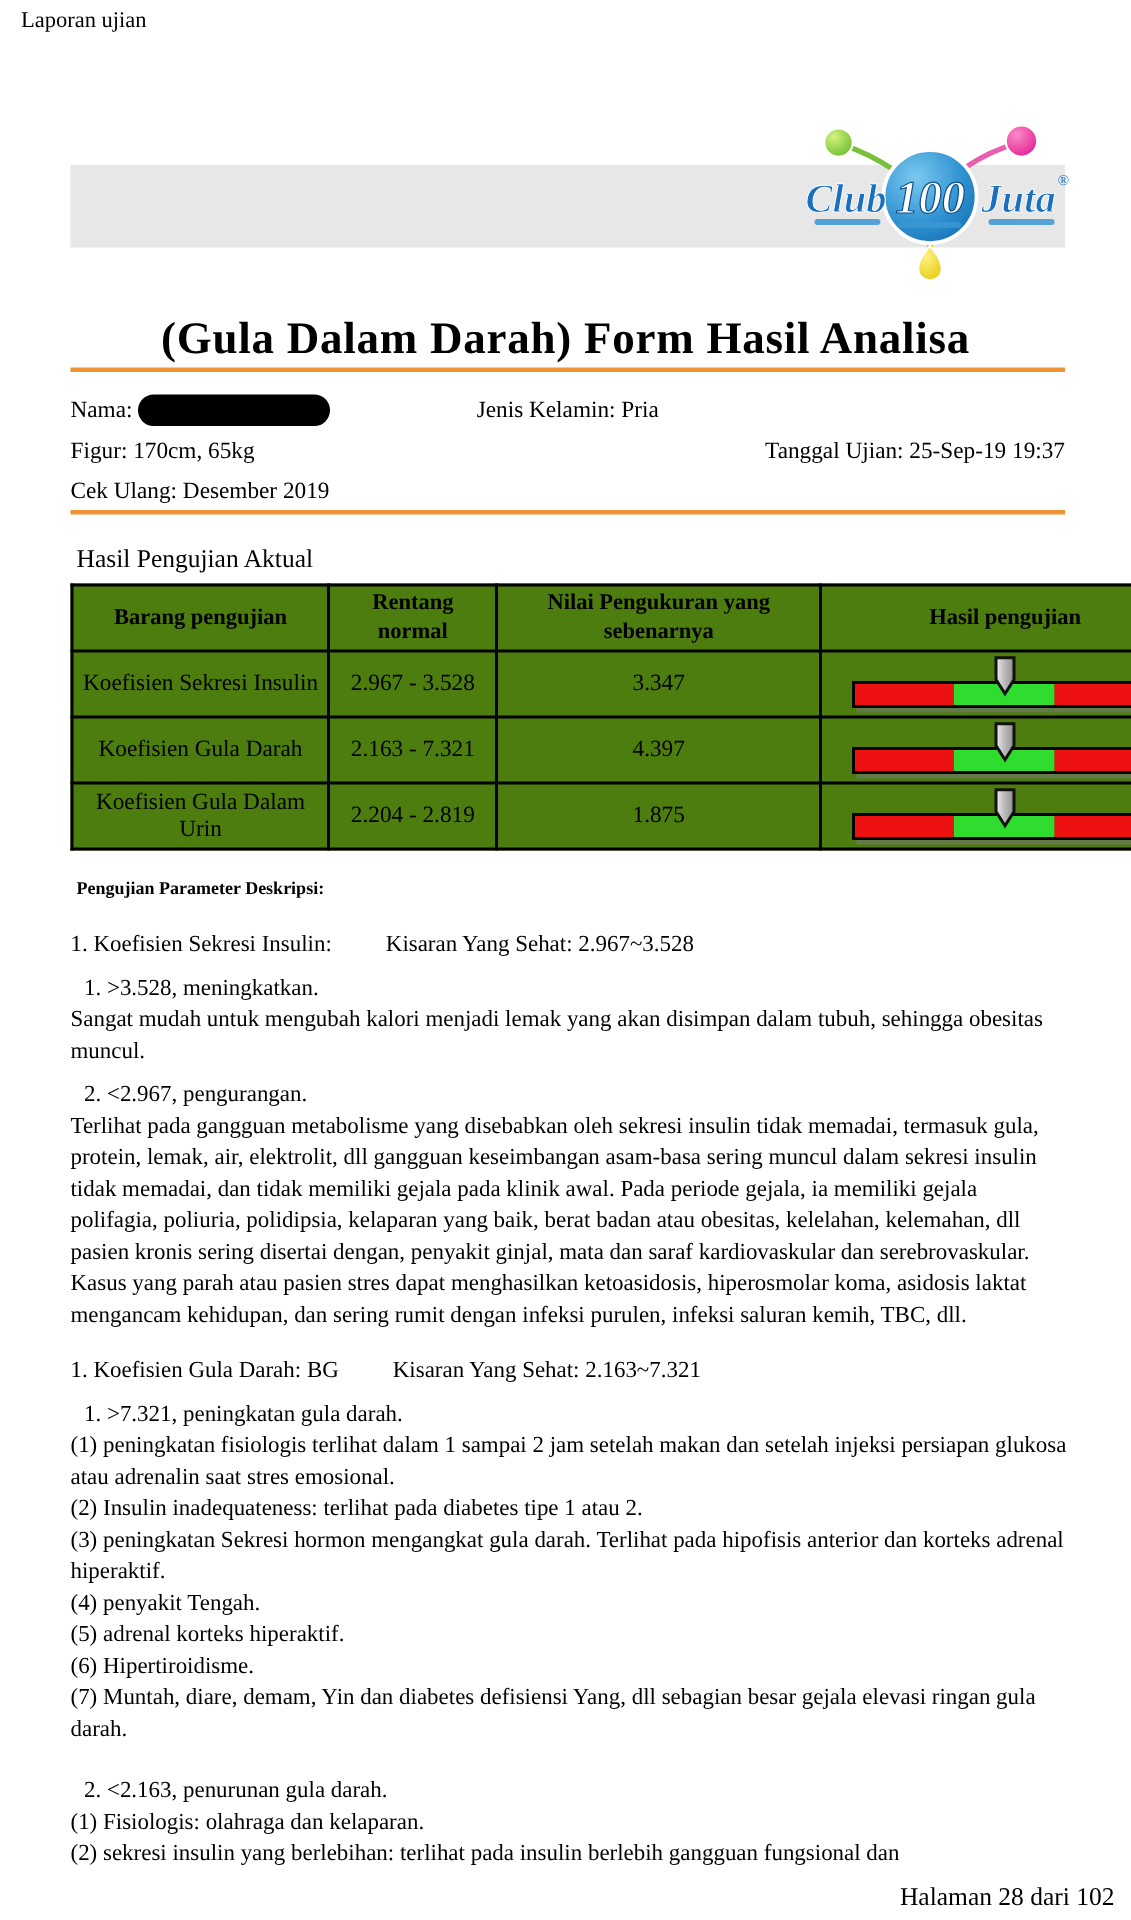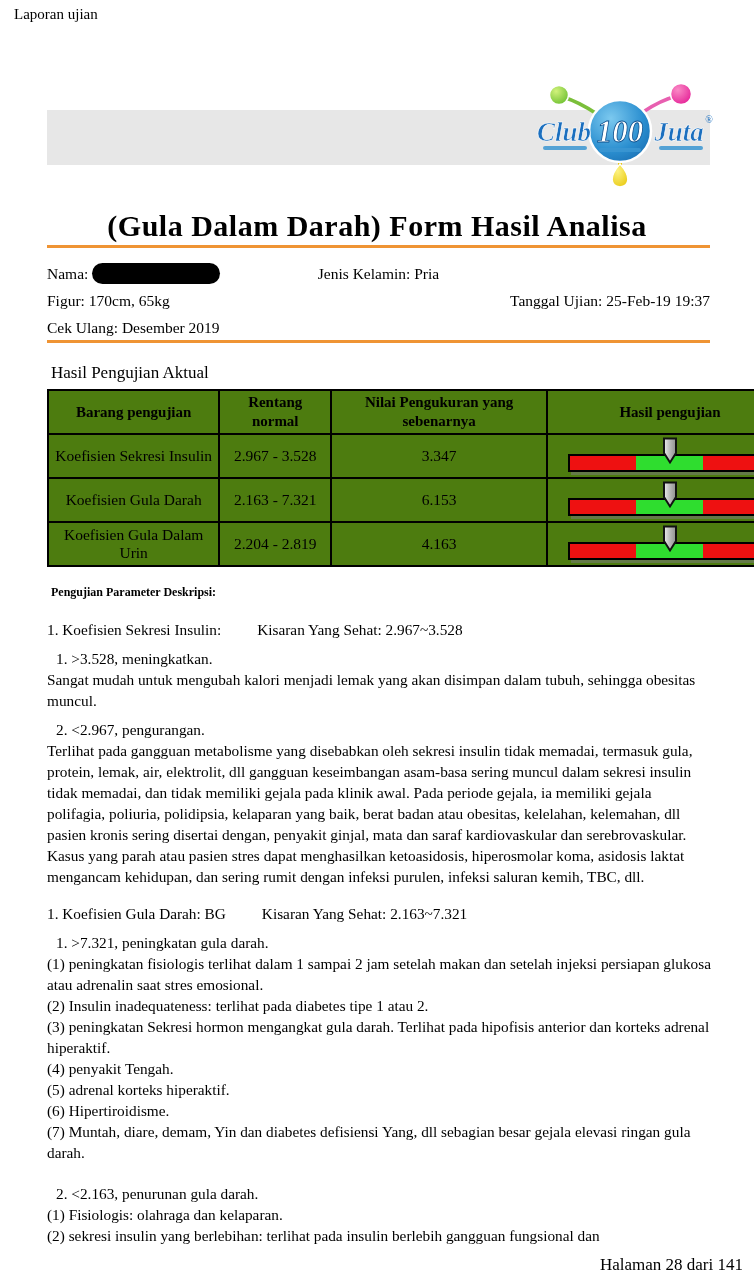--- a/index.html
+++ b/index.html
@@ -121,21 +121,21 @@
   <div class="info-row">
     <div class="info-left">
       <span>Nama:</span>
       <span class="redact"></span>
     </div>
     <div class="info-mid">Jenis Kelamin: Pria</div>
   </div>
   <div class="info-row">
     <div class="info-left">Figur: 170cm, 65kg</div>
     <div class="info-mid"></div>
-    <div class="info-right align-right">Tanggal Ujian: 25-Feb-19 19:37</div>
+    <div class="info-right align-right">Tanggal Ujian: 25-Sep-19 19:37</div>
   </div>
   <div class="info-row">
     <div class="info-left">Cek Ulang: Desember 2019</div>
     <div class="info-mid"></div>
     <div class="info-right"></div>
   </div>
 </div>
 
 <div class="rule rule-2"></div>
 
@@ -164,38 +164,38 @@
           </div>
           <svg class="gauge-arrow" viewBox="0 0 17 28">
             <path d="M2.5 1.5 H14.5 V16 L8.5 25.5 L2.5 16 Z" fill="url(#arrowGrad)" stroke="#111" stroke-width="2"></path>
           </svg>
         </div>
       </td>
     </tr>
     <tr>
       <td>Koefisien Gula Darah</td>
       <td>2.163 - 7.321</td>
-      <td>6.153</td>
+      <td>4.397</td>
       <td>
         <div class="gauge">
           <div class="gauge-bar">
             <div class="seg seg-low" style="background:#ee1111"></div>
             <div class="seg seg-norm" style="background:#2fdd2f"></div>
             <div class="seg seg-high" style="background:#ee1111"></div>
           </div>
           <svg class="gauge-arrow" viewBox="0 0 17 28">
             <path d="M2.5 1.5 H14.5 V16 L8.5 25.5 L2.5 16 Z" fill="url(#arrowGrad)" stroke="#111" stroke-width="2"></path>
           </svg>
         </div>
       </td>
     </tr>
     <tr>
       <td>Koefisien Gula Dalam Urin</td>
       <td>2.204 - 2.819</td>
-      <td>4.163</td>
+      <td>1.875</td>
       <td>
         <div class="gauge">
           <div class="gauge-bar">
             <div class="seg seg-low" style="background:#ee1111"></div>
             <div class="seg seg-norm" style="background:#2fdd2f"></div>
             <div class="seg seg-high" style="background:#ee1111"></div>
           </div>
           <svg class="gauge-arrow" viewBox="0 0 17 28">
             <path d="M2.5 1.5 H14.5 V16 L8.5 25.5 L2.5 16 Z" fill="url(#arrowGrad)" stroke="#111" stroke-width="2"></path>
           </svg>
@@ -229,13 +229,13 @@
 (4) penyakit Tengah.
 (5) adrenal korteks hiperaktif.
 (6) Hipertiroidisme.
 (7) Muntah, diare, demam, Yin dan diabetes defisiensi Yang, dll sebagian besar gejala elevasi ringan gula darah.</p>
     <p style="margin-top:20px">2. &lt;2.163, penurunan gula darah.
 (1) Fisiologis: olahraga dan kelaparan.
 (2) sekresi insulin yang berlebihan: terlihat pada insulin berlebih gangguan fungsional dan</p>
   </div>
 </div>
 
-<div class="footer">Halaman 28 dari 141</div>
+<div class="footer">Halaman 28 dari 102</div>
 
 </body></html>

